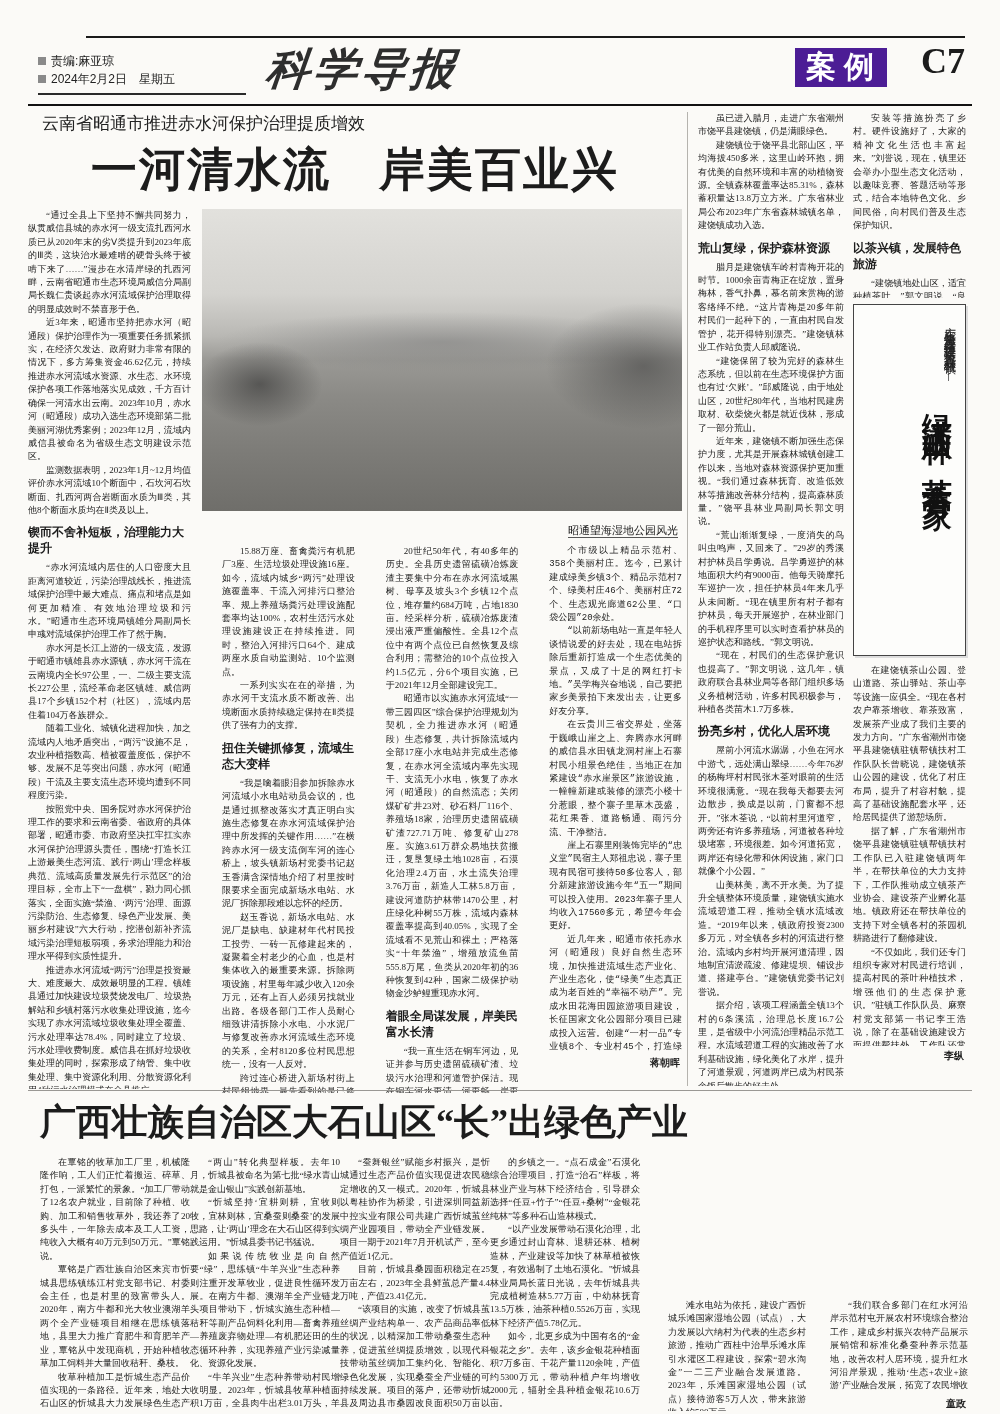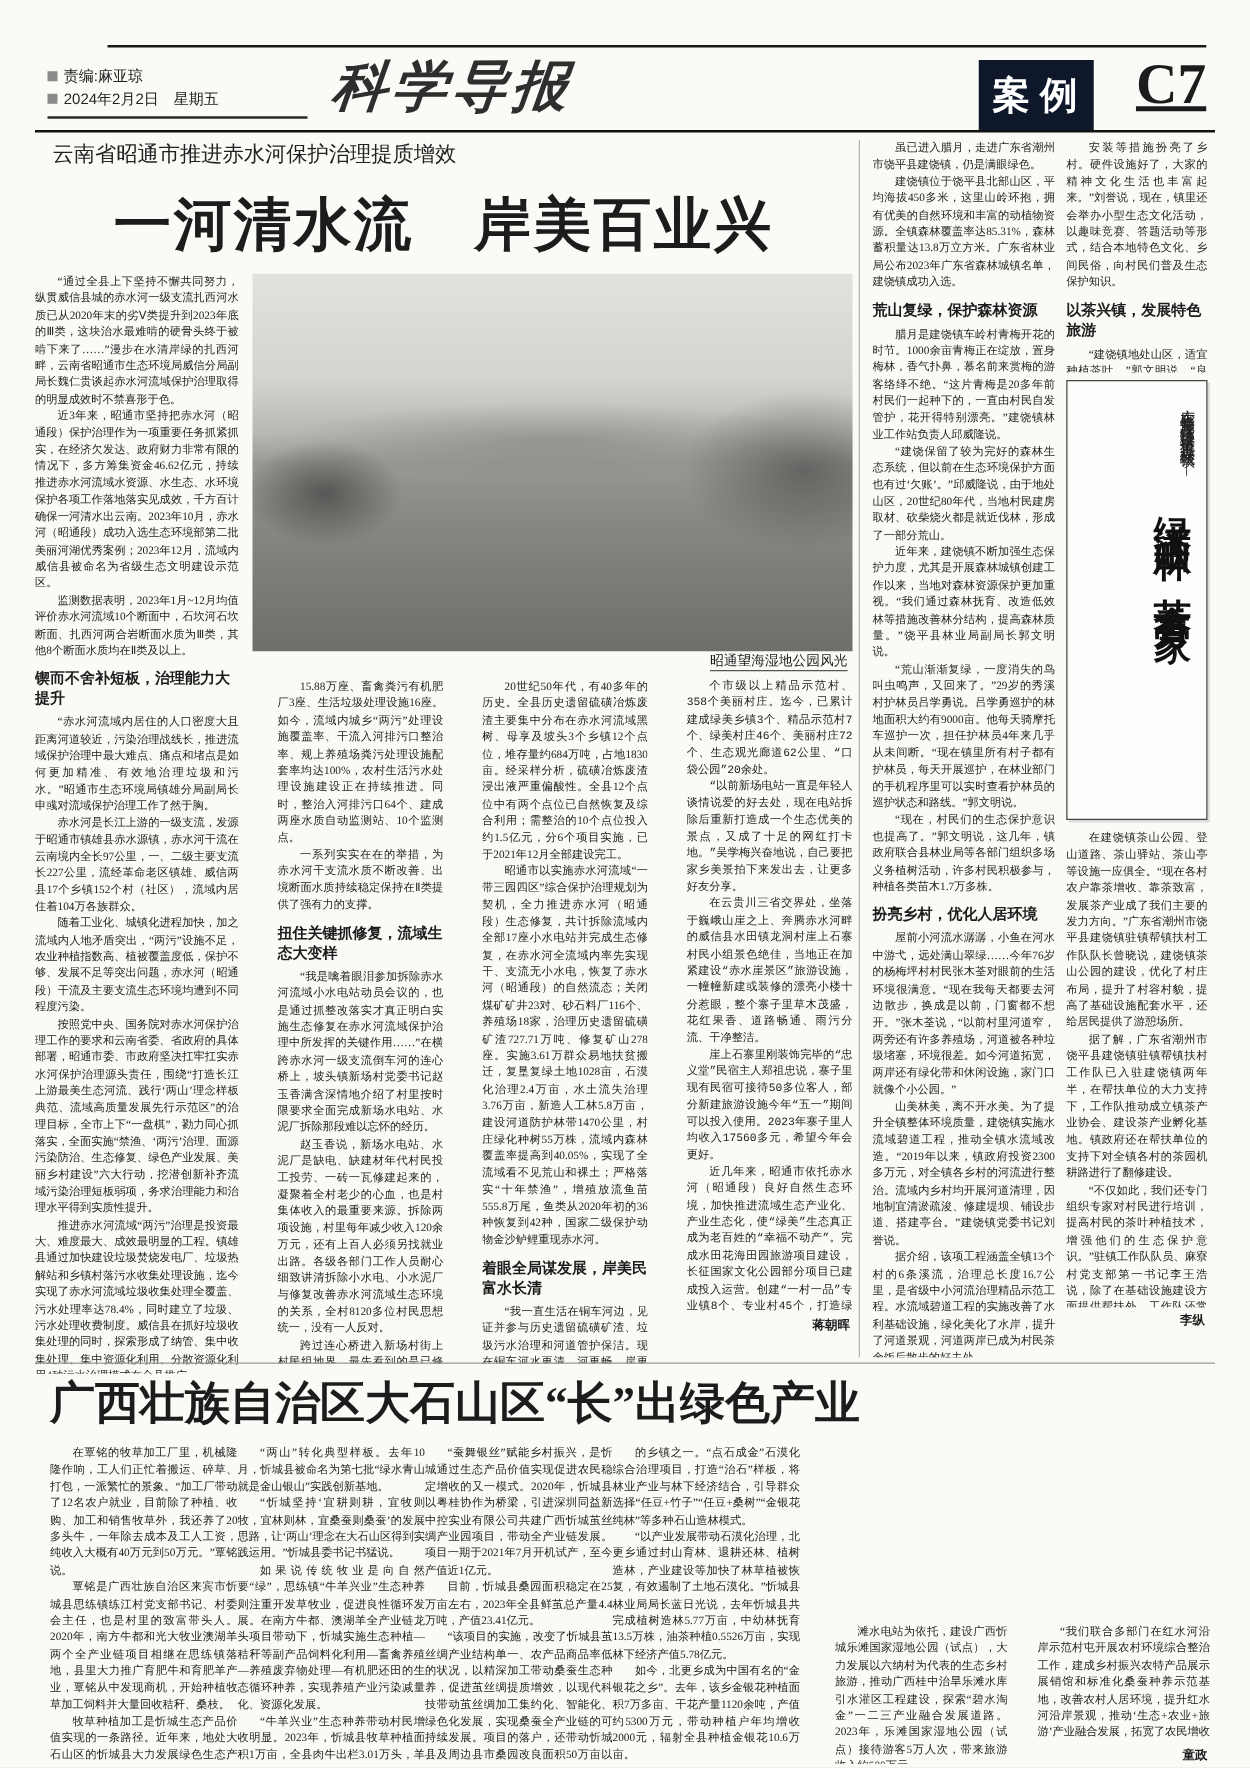--- a/index.html
+++ b/index.html
@@ -6,44 +6,44 @@
   .page{position:relative;width:1000px;height:1414px;margin:0 auto;background:#fbfaf7;
         font-family:"Liberation Serif",serif;color:#1c1c1c;overflow:hidden;}
   
   .hdr-topline{position:absolute;left:86px;right:35px;top:36px;border-top:2px solid #1a1a1a;}
   .hdr{position:absolute;left:38px;top:46px;right:35px;height:56px;}
   .hdr-info{position:absolute;left:0;top:6px;width:208px;font-size:12px;line-height:18px;
             font-family:"Liberation Sans",sans-serif;border-bottom:2px solid #2a2a2a;padding-bottom:5px;color:#222;}
   .hdr-info .sq{display:inline-block;width:8px;height:8px;background:#8a8a8a;margin-right:5px;}
   .masthead{position:absolute;left:228px;top:-6px;font-size:44px;font-weight:bold;font-style:italic;
             letter-spacing:4px;transform:skewX(-6deg);color:#2e2e2e;}
-  .section-box{position:absolute;right:90px;top:2px;width:92px;height:56px;background:#0f172a;color:#fff;
+  .section-box{position:absolute;right:78px;top:2px;width:92px;height:39px;background:#4c1d95;color:#fff;
                font-family:"Liberation Sans",sans-serif;font-weight:bold;font-size:30px;letter-spacing:8px;
                display:flex;align-items:center;justify-content:center;padding-left:6px;box-sizing:border-box;}
-  .page-no{position:absolute;right:0;top:-6px;font-size:46px;font-weight:bold;font-family:"Liberation Serif",serif;text-decoration:underline;}
+  .page-no{position:absolute;right:0;top:-6px;font-size:36px;font-weight:bold;font-family:"Liberation Serif",serif;}
   .hdr-rule{position:absolute;left:28px;right:28px;top:104px;border-top:2px solid #111;}
   
   .p{margin:0;text-indent:2em;text-align:justify;}
   .h{margin:7px 0 5px;font-family:"Liberation Sans",sans-serif;font-weight:bold;font-size:12px;line-height:16px;}
   .byline{margin:3px 2px 0 0;text-align:right;font-weight:bold;font-family:"Liberation Sans",sans-serif;font-size:10px;}
   .col{font-size:9px;line-height:13.4px;overflow:hidden;}
   
   .main{position:absolute;left:28px;top:112px;width:654px;height:974px;}
   .kicker{margin:0 0 4px 14px;font-size:17px;font-family:"Liberation Sans",sans-serif;color:#222;}
-  .headline{margin:18px 0 14px;font-size:46px;line-height:52px;font-weight:bold;text-align:center;
+  .headline{margin:8px 0 14px;font-size:46px;line-height:52px;font-weight:bold;text-align:center;
             font-family:"Liberation Sans",sans-serif;letter-spacing:2px;}
   .main-body{display:flex;gap:11px;}
   .mcol1{width:163px;height:880px;}
   .mid{width:480px;}
   .photo-main{height:302px;background:
       radial-gradient(90px 60px at 12% 58%, rgba(40,40,40,.55), rgba(40,40,40,0) 70%),
       radial-gradient(140px 90px at 92% 52%, rgba(50,50,50,.5), rgba(50,50,50,0) 70%),
       radial-gradient(300px 40px at 50% 44%, rgba(120,120,120,.5), rgba(120,120,120,0) 75%),
       linear-gradient(#e2e1dd 0%,#d4d3cf 28%,#b9b8b4 42%,#9a9995 50%,#8b8a86 62%,#7d7c78 80%,#6f6e6a 100%);}
-  .caption{margin:0 4px 7px 0;text-align:right;font-size:11px;font-family:"Liberation Sans",sans-serif;}
+  .caption{margin:12px 4px 7px 0;text-align:right;font-size:11px;font-family:"Liberation Sans",sans-serif;}
   .caption span{border-bottom:1px solid #555;padding-bottom:1px;}
   .mid-cols{display:flex;gap:11px;height:548px;}
   .mid-cols .col{width:152px;margin-left:20px;}
   .mcol4-blocks{height:508px;overflow:hidden;font-family:Liberation Mono, monospace;}
   
   .vdiv{position:absolute;left:687px;top:112px;height:974px;border-left:1px solid #b5b3ae;}
   .side{position:absolute;left:698px;top:112px;width:268px;height:974px;display:flex;gap:9px;}
   .scol1{width:146px;height:974px;}
   .scol2{width:113px;display:flex;flex-direction:column;}
   .scol2-top{height:186px;overflow:hidden;}

